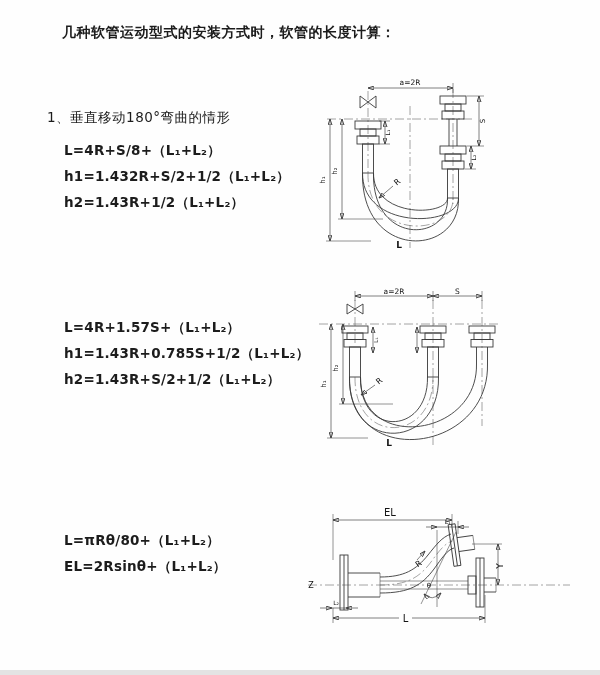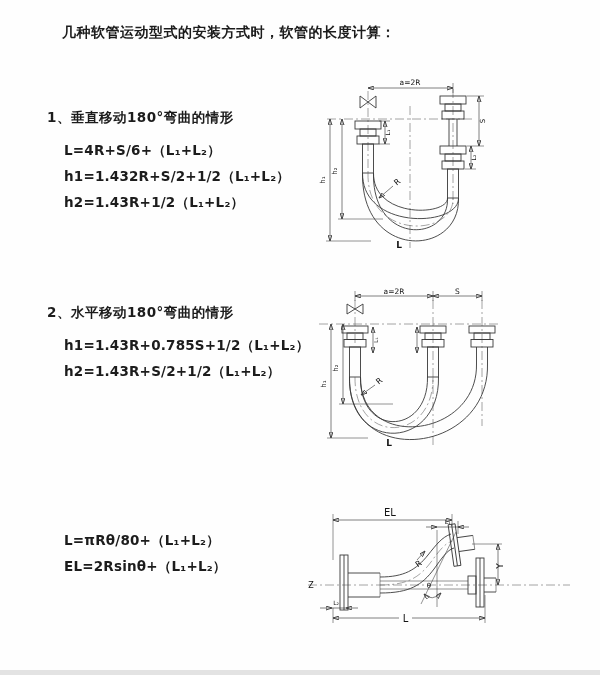--- a/index.html
+++ b/index.html
@@ -1,50 +1,50 @@
 <!DOCTYPE html>
 <html><head>
 <meta charset="utf-8">
 <style>
   html,body{margin:0;padding:0;}
   body{width:600px;height:675px;background:#fff;position:relative;overflow:hidden;
        font-family:"DejaVu Sans","Liberation Sans",sans-serif;color:#1c1c1c;}
   .page{position:absolute;inset:0;background:#fefefe;}
   .title{position:absolute;left:34px;top:24px;font-size:14px;font-weight:bold;letter-spacing:.5px;white-space:nowrap;margin-left:28px;}
   .sec{position:absolute;left:47px;}
-  .sec-h{font-size:13.5px;font-weight:bold;letter-spacing:.5px;white-space:nowrap;}
+  .sec-h{font-size:13.5px;font-weight:normal;letter-spacing:.5px;white-space:nowrap;}
   .formulas{margin:10px 0 0 17px;}
   .f{font-size:13.5px;font-weight:bold;line-height:26px;white-space:nowrap;letter-spacing:.2px;}
   .dwg{position:absolute;}
   .dwg line,.dwg path,.dwg rect{stroke:#3a3a3a;fill:none;stroke-width:.9;}
   .dwg .dim{stroke-width:.65;}
   .dwg .thin{stroke-width:.55;}
   .dwg .cl{stroke-width:.55;stroke:#5a5a5a;stroke-dasharray:9 3 2 3;}
   .dwg text{fill:#141414;stroke:none;font-family:"DejaVu Sans",sans-serif;}
   .edge{position:absolute;left:0;bottom:0;width:600px;height:5px;background:#e3e3e3;}
 </style>
 </head>
 <body>
 
 <div class="page">
 
   <div class="title">几种软管运动型式的安装方式时，软管的长度计算：</div>
 
   <div class="sec" style="top:109px">
     <div class="sec-h">1、垂直移动180°弯曲的情形</div>
     <div class="formulas">
-      <div class="f">L=4R+S/6+（L₁+L₂）</div>
+      <div class="f">L=4R+S/8+（L₁+L₂）</div>
       <div class="f">h1=1.432R+S/2+1/2（L₁+L₂）</div>
       <div class="f">h2=1.43R+1/2（L₁+L₂）</div>
     </div>
   </div>
 
   <div class="sec" style="top:304px">
-    <div class="sec-h">2、水平移动180°弯曲的情形</div>
     <div class="formulas">
+      <div class="f">L=4R+1.57S+（L₁+L₂）</div>
       <div class="f">h1=1.43R+0.785S+1/2（L₁+L₂）</div>
       <div class="f">h2=1.43R+S/2+1/2（L₁+L₂）</div>
     </div>
   </div>
 
   <div class="sec" style="top:517px">
     <div class="formulas">
       <div class="f">L=πRθ/80+（L₁+L₂）</div>
       <div class="f">EL=2Rsinθ+（L₁+L₂）</div>
     </div>

